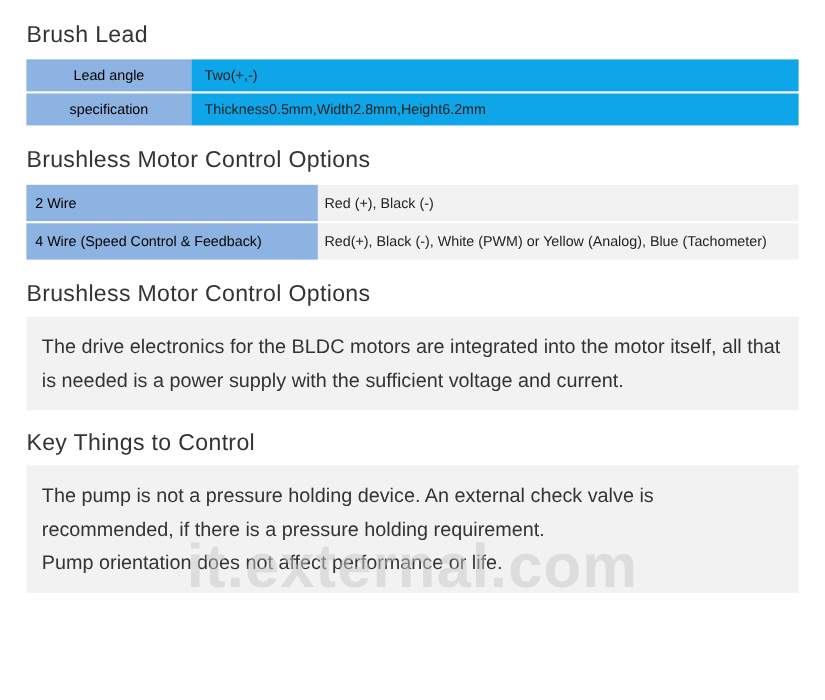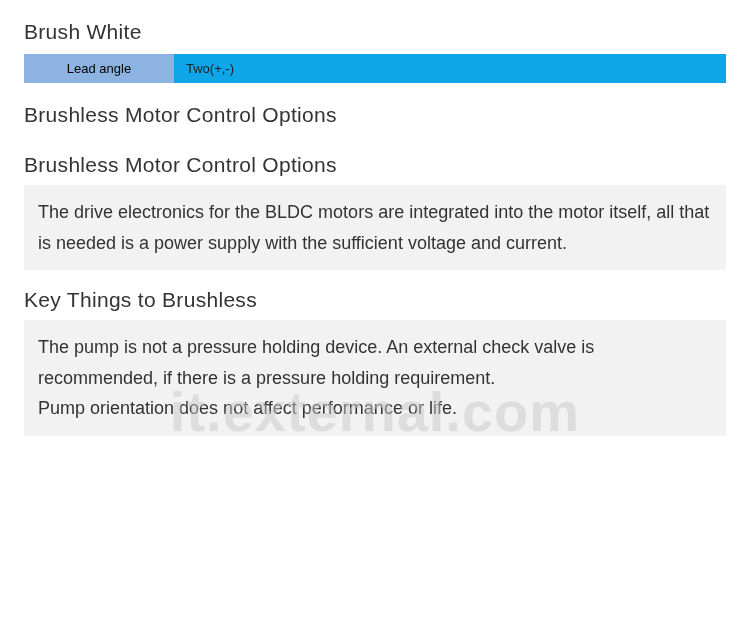--- a/index.html
+++ b/index.html
@@ -80,36 +80,48 @@
       font-weight: bold;
       color: rgba(200, 200, 200, 0.5);
       pointer-events: none;
       letter-spacing: 1px;
       white-space: nowrap;
     }
   </style>
 </head>
 <body>
 
-<h2 class="section-title">Brush White</h2>
+<h2 class="section-title">Brush Lead</h2>
 <table class="spec-table">
   <tbody>
       <tr>
     <td class="label-cell">Lead angle</td>
     <td class="value-cell">Two(+,-)</td>
+  </tr>
+  <tr>
+    <td class="label-cell">specification</td>
+    <td class="value-cell">Thickness0.5mm,Width2.8mm,Height6.2mm</td>
   </tr>
 </tbody>
   </table>
 
 <h2 class="section-title">Brushless Motor Control Options</h2>
 <table class="options-table">
   <tbody>
+      <tr>
+    <td class="opt-label">2 Wire</td>
+    <td class="opt-value">Red (+), Black (-)</td>
+  </tr>
+  <tr>
+    <td class="opt-label">4 Wire (Speed Control &amp; Feedback)</td>
+    <td class="opt-value">Red(+), Black (-), White (PWM) or Yellow (Analog), Blue (Tachometer)</td>
+  </tr>
 </tbody>
   </table>
 
 <h2 class="section-title">Brushless Motor Control Options</h2>
 <div class="info-box">The drive electronics for the BLDC motors are integrated into the motor itself, all that is needed is a power supply with the sufficient voltage and current.</div>
 
-<h2 class="section-title">Key Things to Brushless</h2>
+<h2 class="section-title">Key Things to Control</h2>
 <div class="info-box" style="white-space: pre-line;">The pump is not a pressure holding device. An external check valve is recommended, if there is a pressure holding requirement.
 Pump orientation does not affect performance or life.</div>
 
 <div class="watermark">it.external.com</div>
 
 </body></html>

